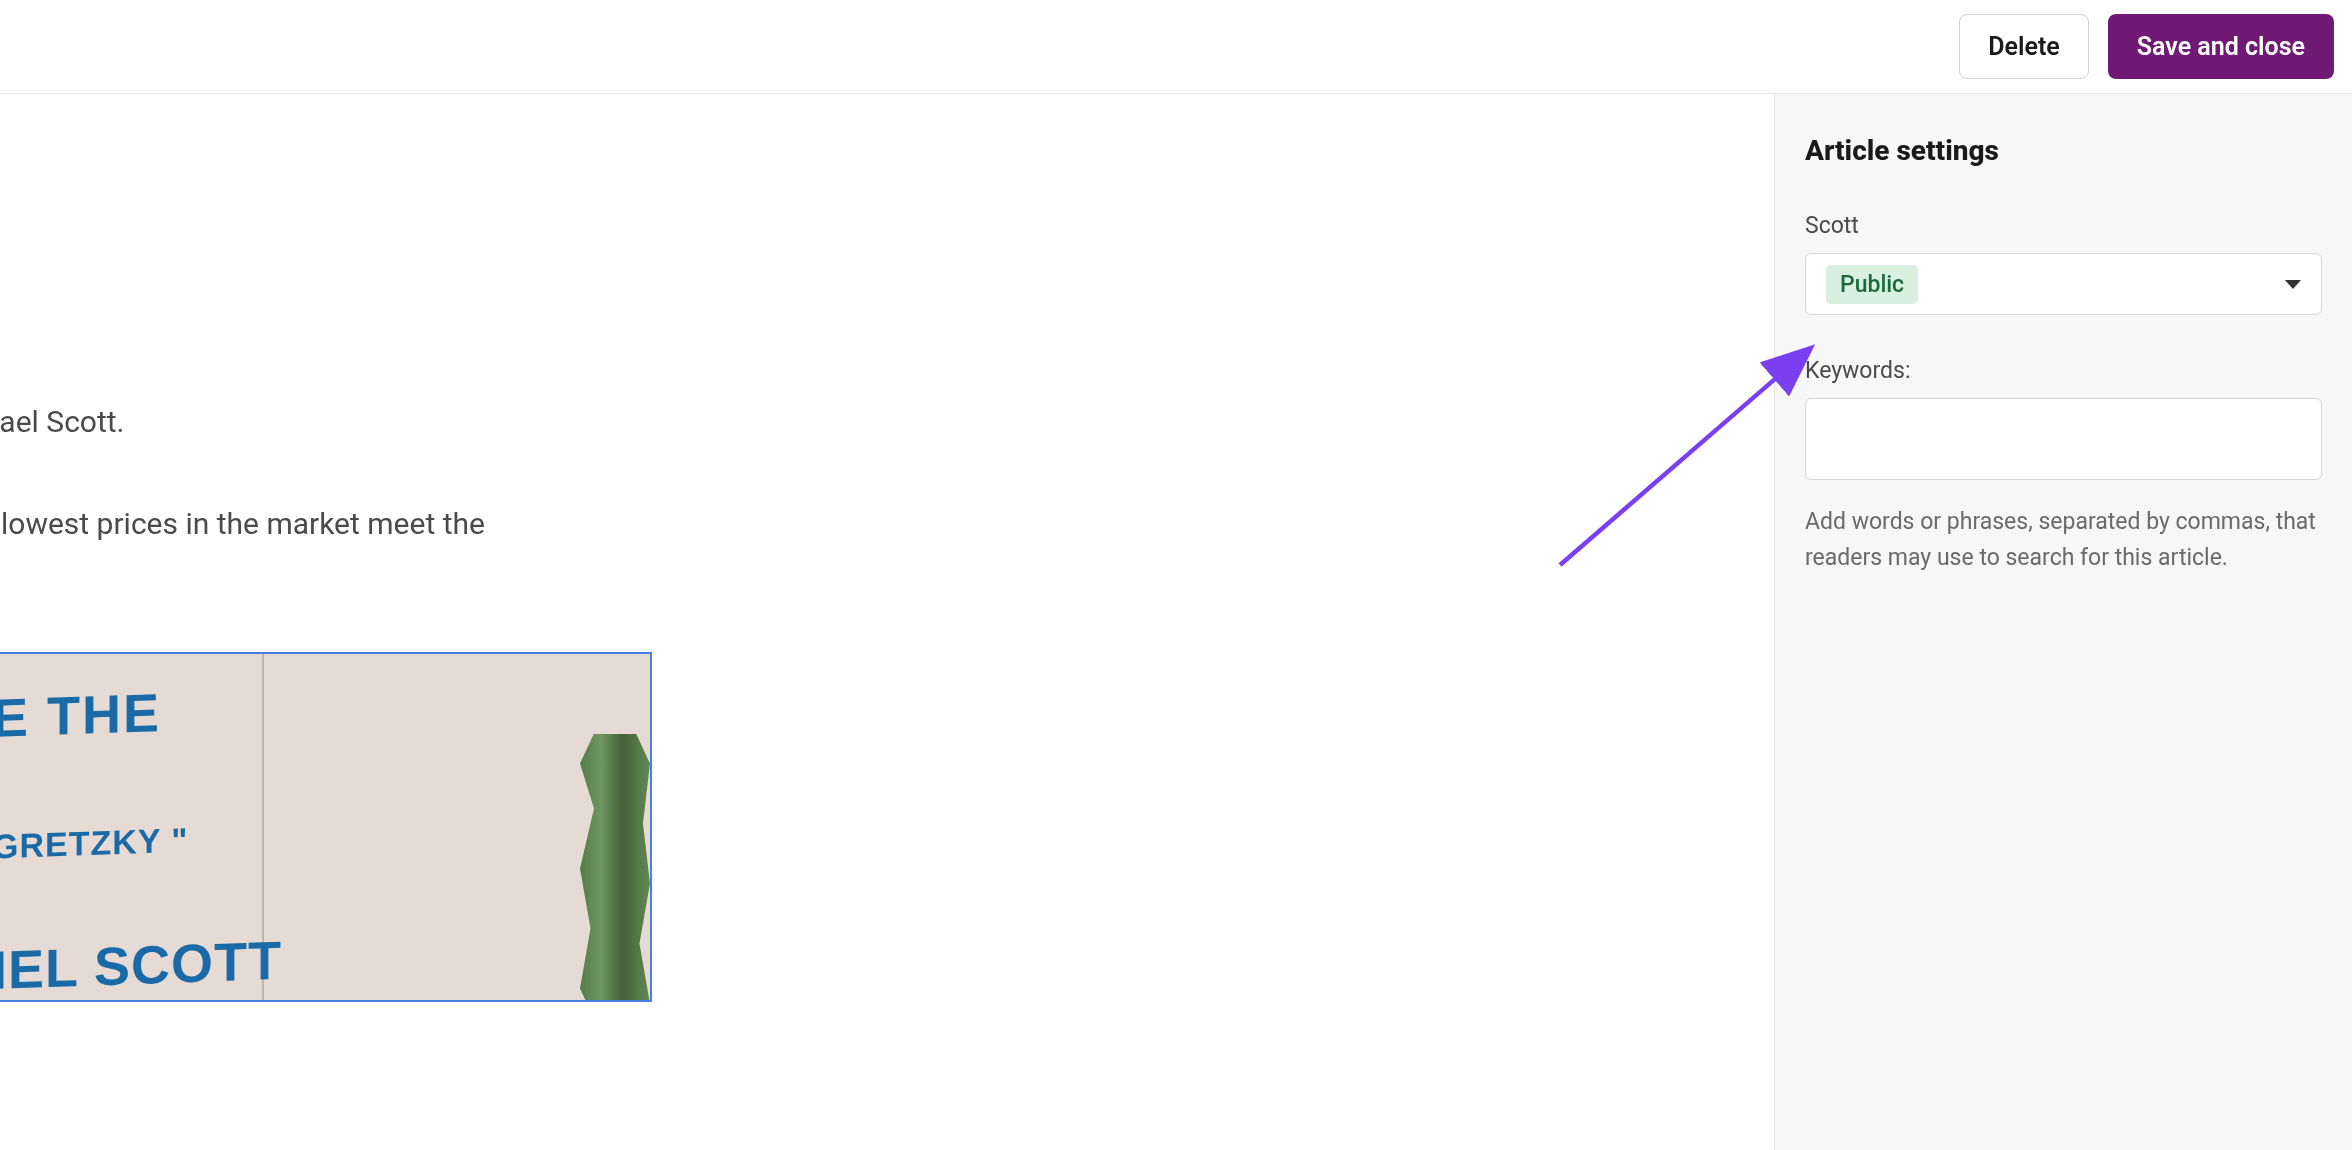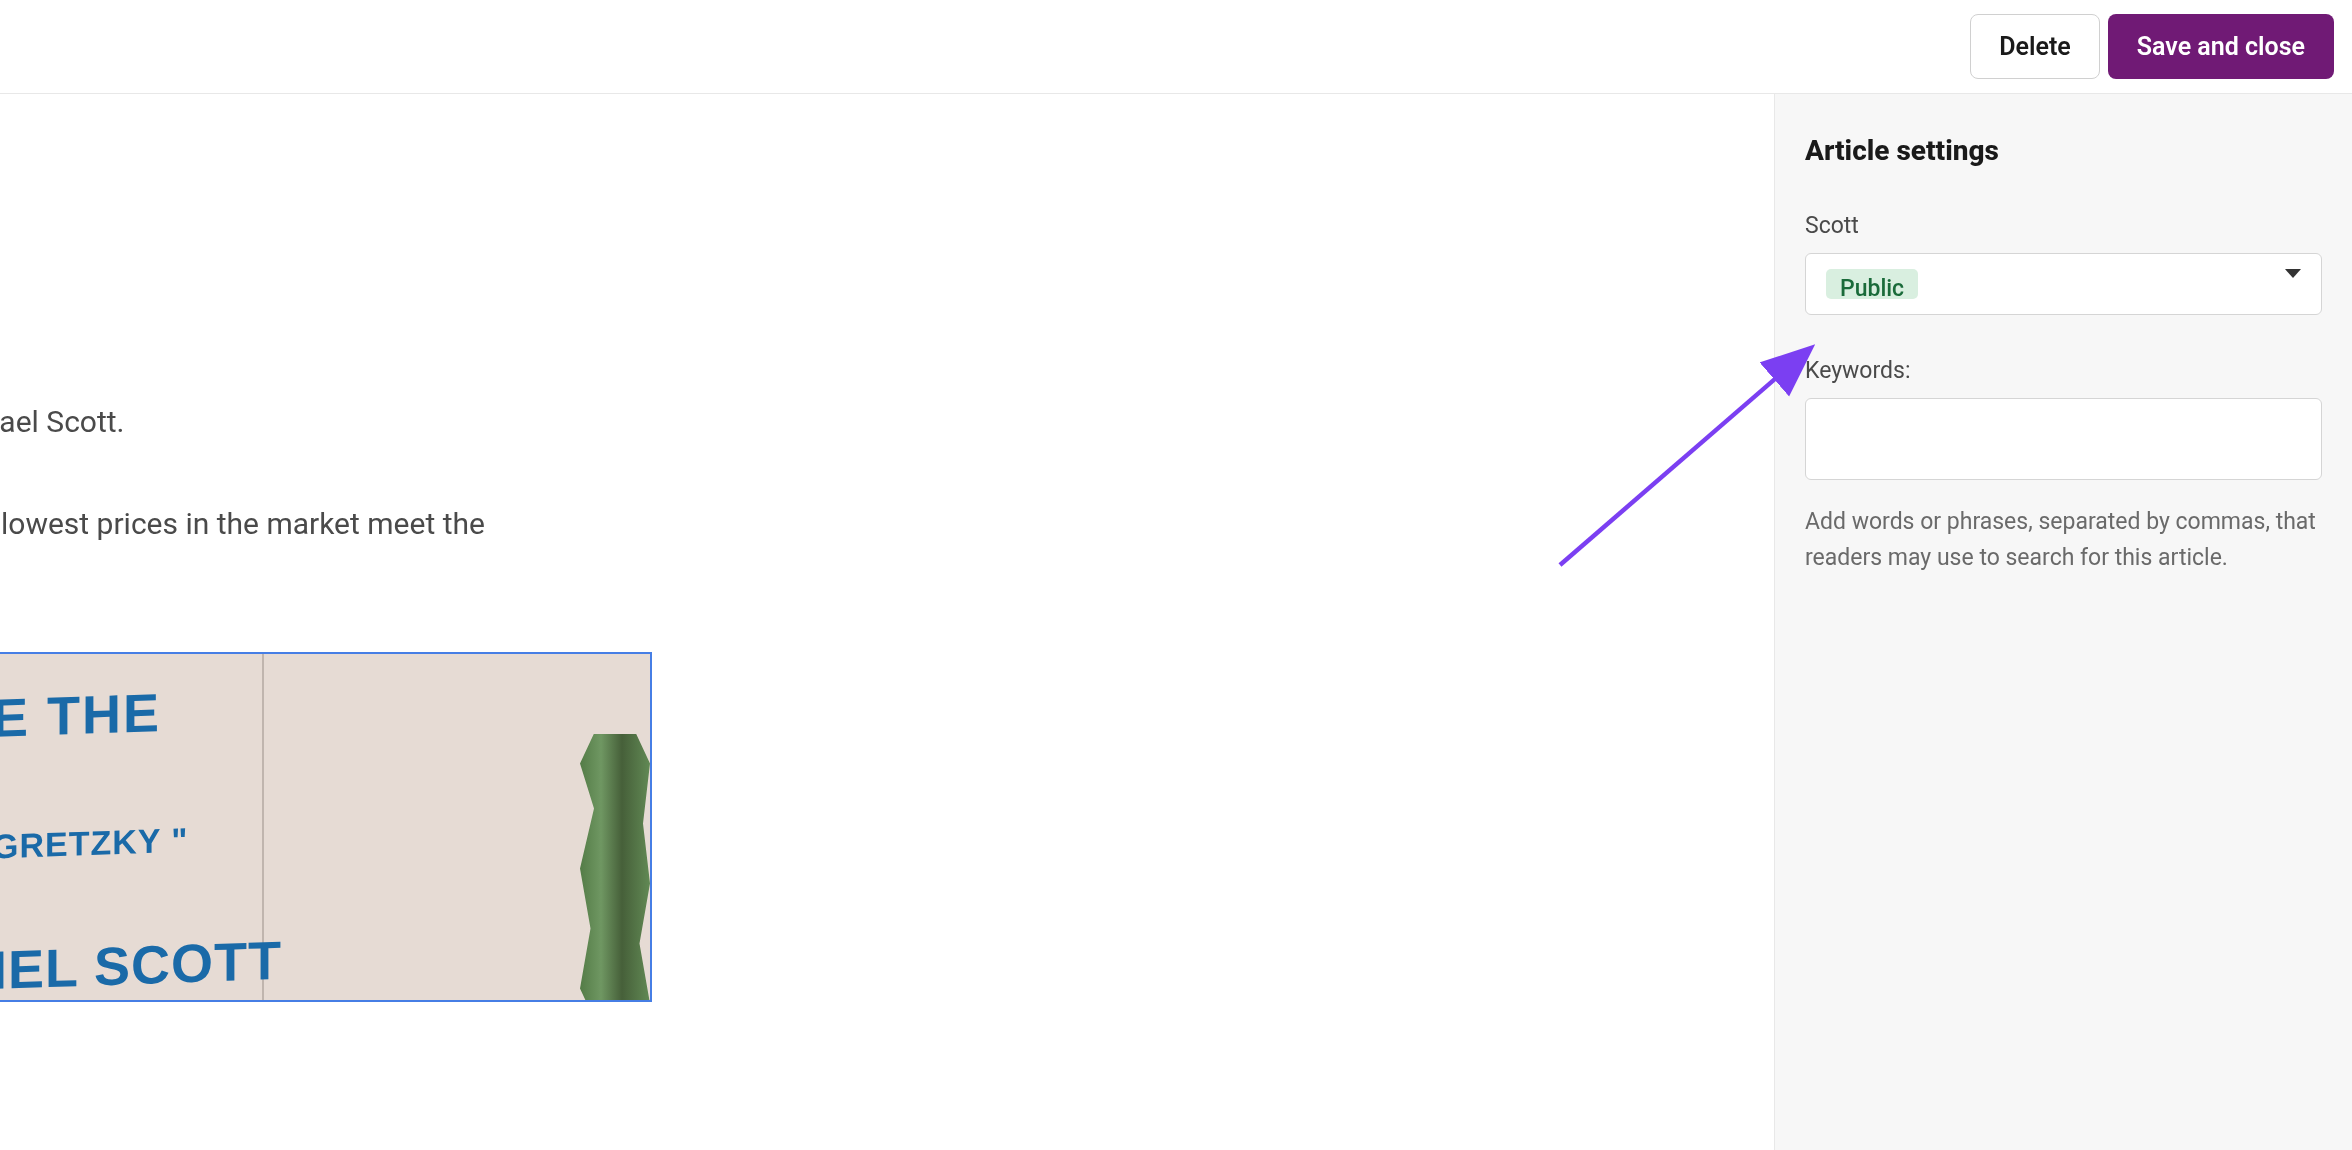--- a/index.html
+++ b/index.html
@@ -14,21 +14,21 @@
       width: 2352px;
       height: 1150px;
       overflow: hidden;
       position: relative;
     }
     .top-bar {
       display: flex;
       justify-content: flex-end;
       align-items: center;
       padding: 10px 18px 10px 0;
-      gap: 8px;
+      gap: 19px;
       border-bottom: 1px solid #e8e8e8;
       height: 94px;
     }
     .btn {
       font-size: 25px;
       font-weight: 600;
       padding: 17px 28px;
       border-radius: 8px;
       cursor: pointer;
       border: 1px solid transparent;
@@ -145,20 +145,21 @@
       display: block;
     }
     .select-box {
       width: 100%;
       background: #ffffff;
       border: 1.5px solid #d5d5d5;
       border-radius: 6px;
       padding: 15px 20px;
       display: flex;
       justify-content: space-between;
+      align-items: center;
       cursor: pointer;
       height: 62px;
     }
     .select-value {
       font-size: 24px;
       color: #1a1a1a;
     }
     .status-badge {
       display: inline-block;
       background: #d9efe0;

